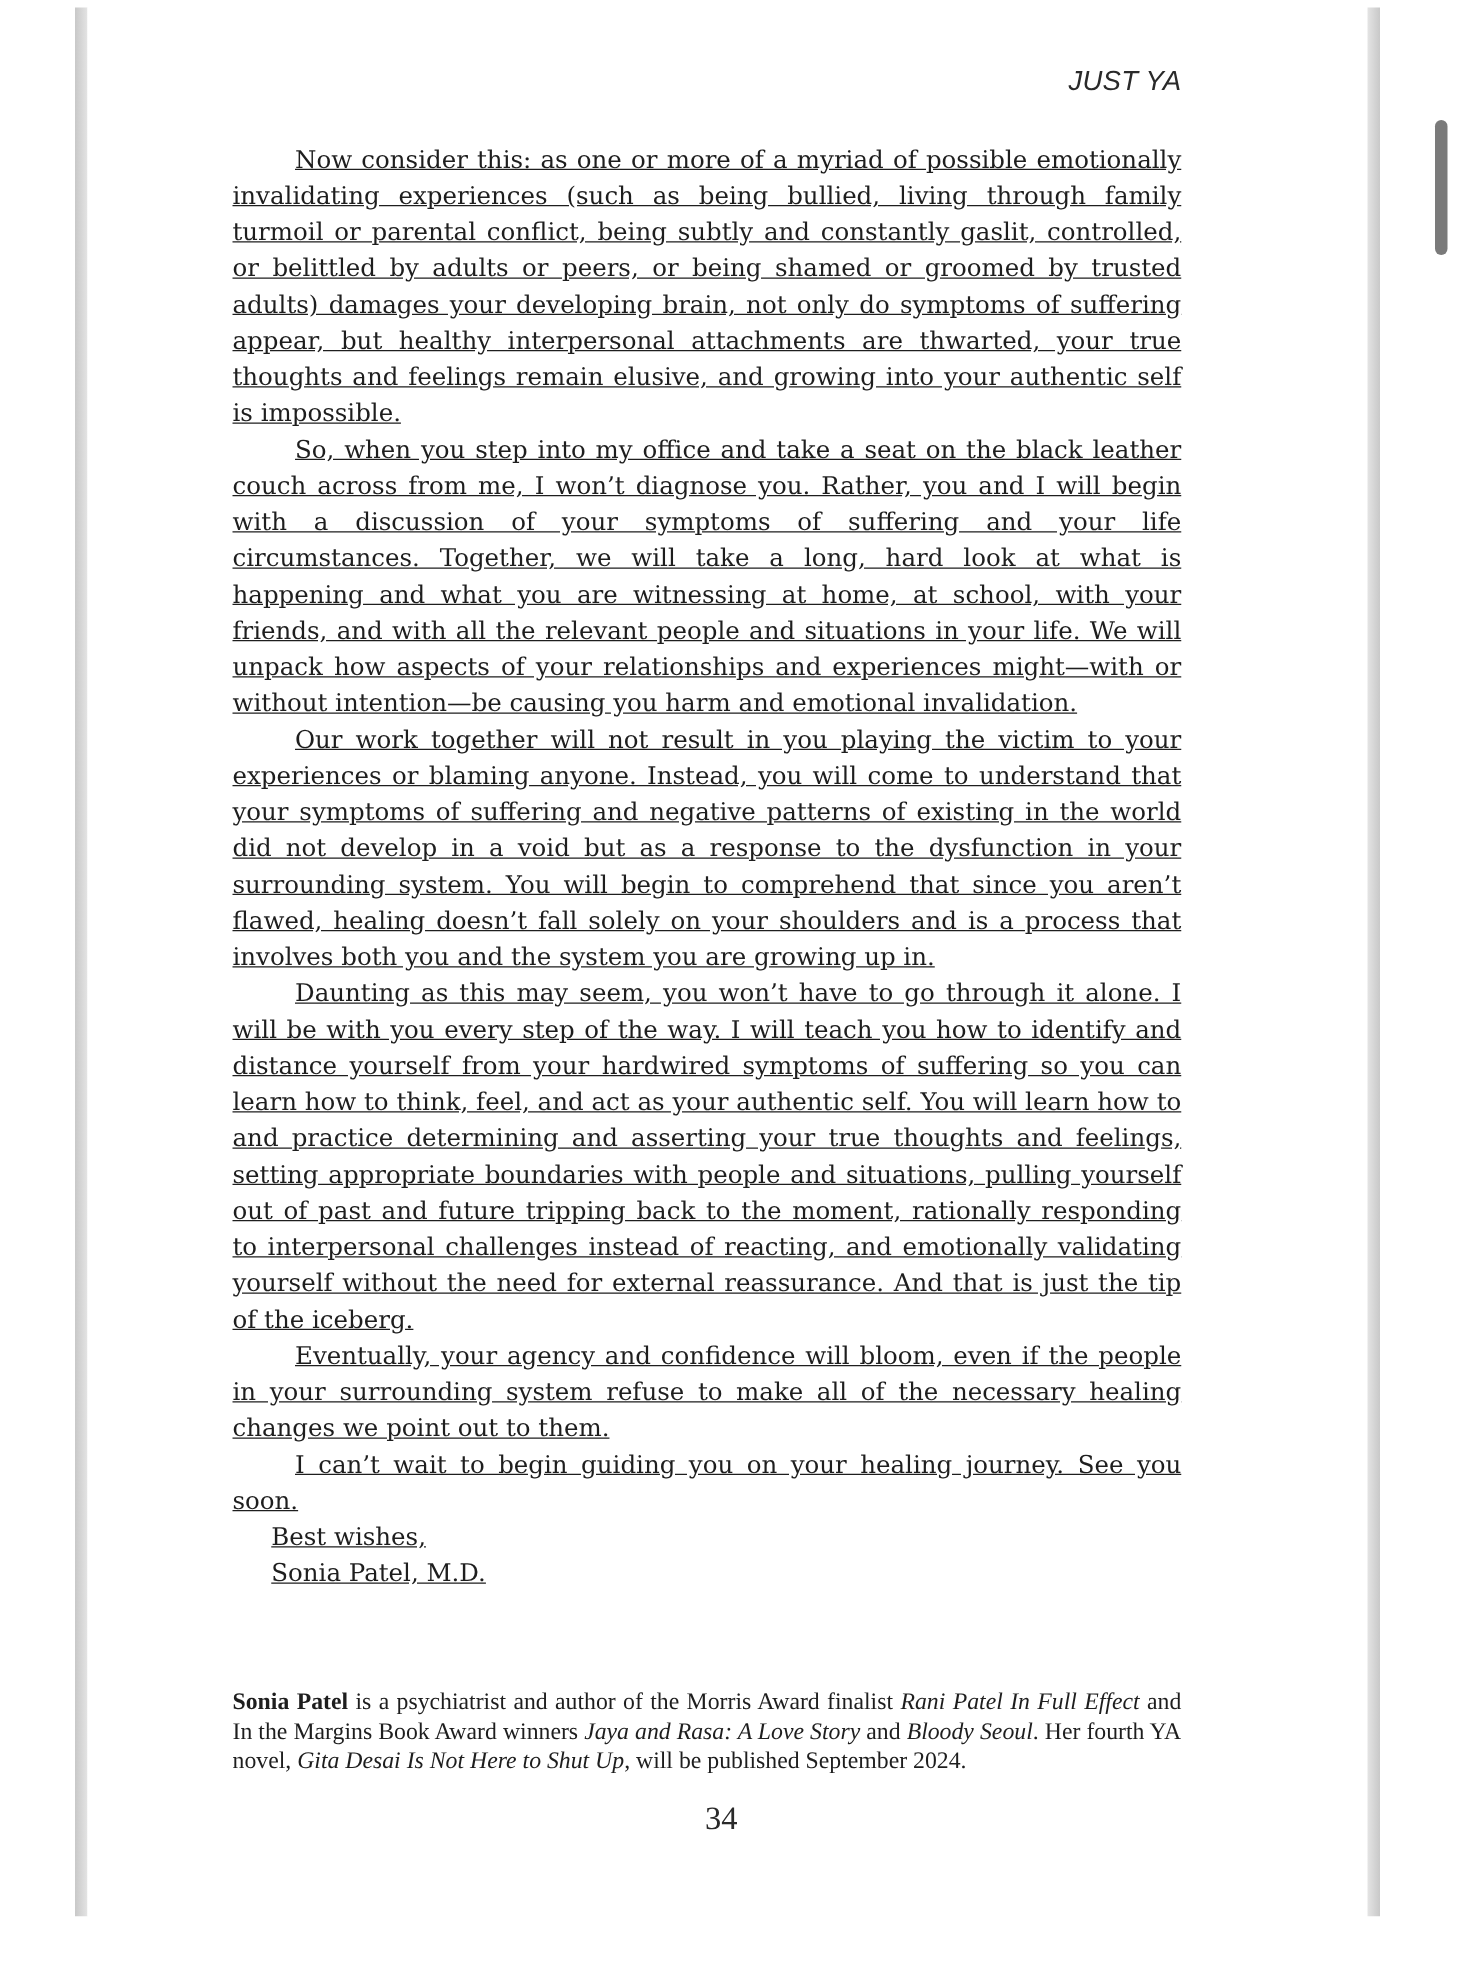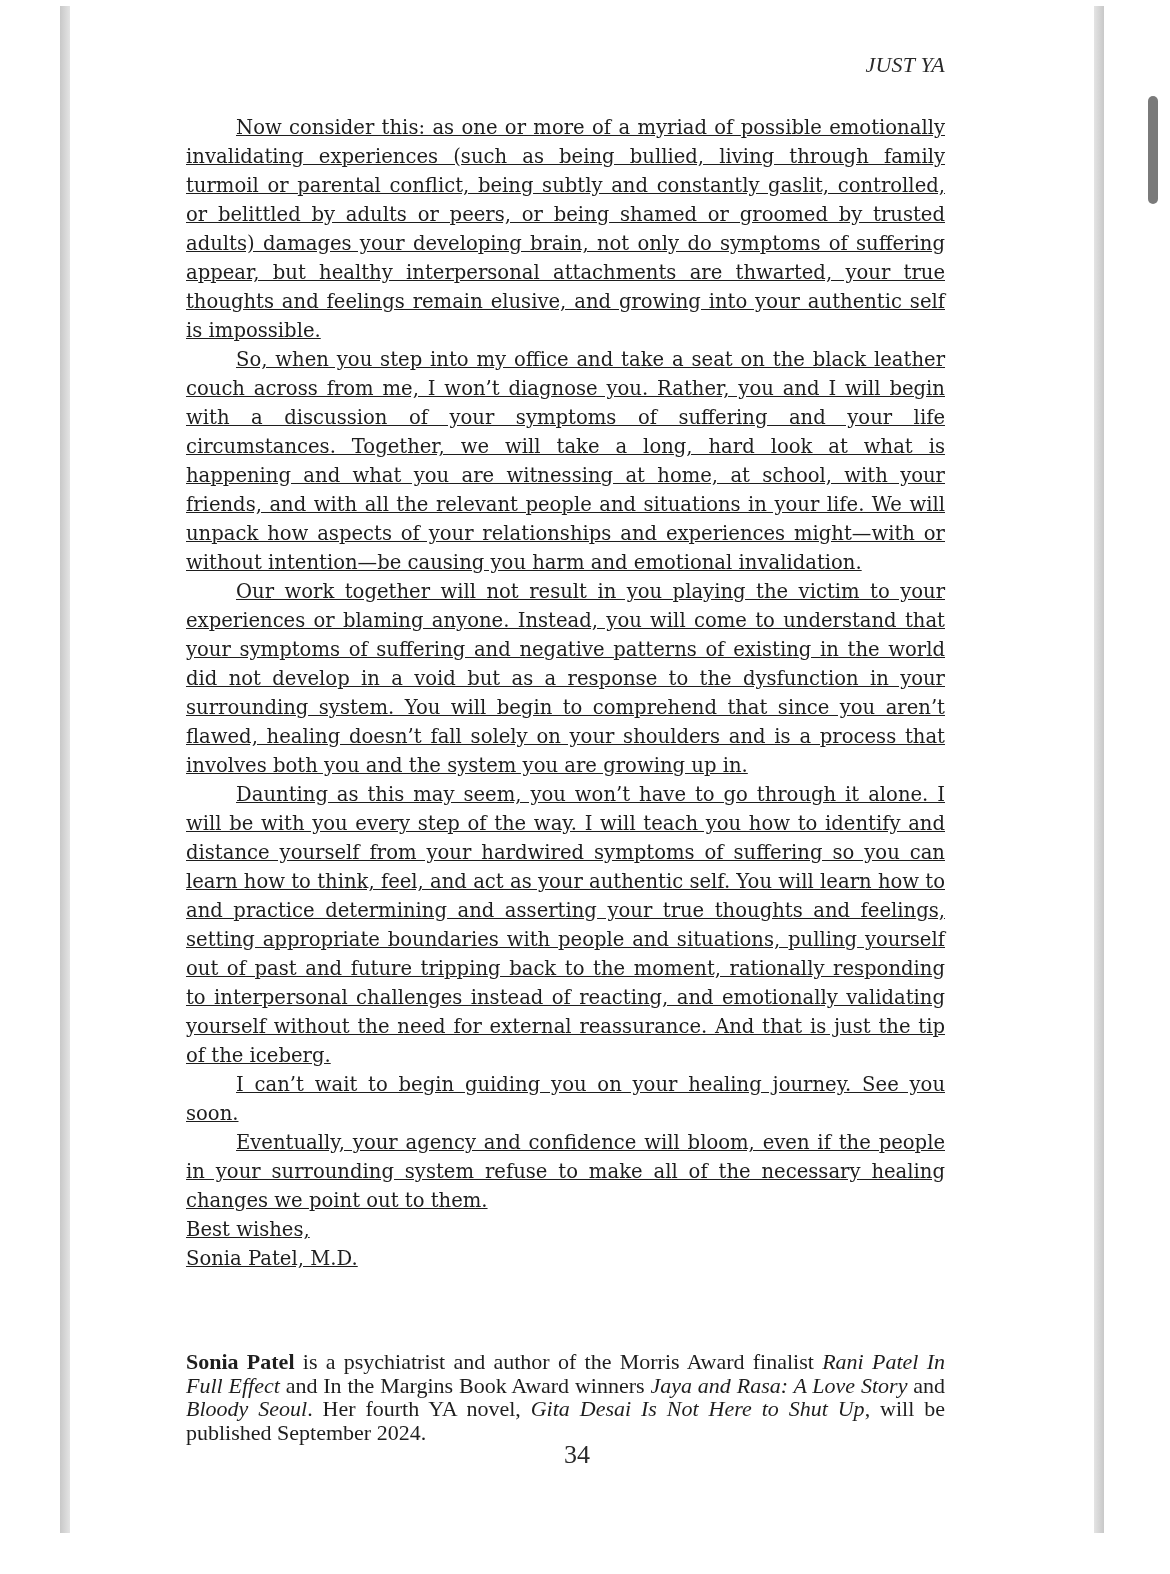--- a/index.html
+++ b/index.html
@@ -1,47 +1,47 @@
 <!DOCTYPE html>
 <html><head>
 <meta charset="utf-8">
 <style>
   html, body { margin: 0; padding: 0; background: #ffffff; }
   body { width: 1170px; height: 1574px; position: relative; overflow: hidden; }
   .edge-left { position: absolute; left: 60px; top: 6px; width: 10px; height: 1527px; background: linear-gradient(to right, #c8c8c8, #e4e4e4); }
   .edge-right { position: absolute; left: 1094px; top: 6px; width: 10px; height: 1527px; background: linear-gradient(to left, #c8c8c8, #e4e4e4); }
   .page { position: absolute; left: 70px; top: 6px; width: 1024px; height: 1527px; background: #ffffff; }
   .scrollbar-thumb { position: absolute; left: 1148px; top: 96px; width: 10px; height: 108px; background: #7a7a7a; border-radius: 5px; }
-  .running-head { position: absolute; right: 225px; top: 52px; font-family: Liberation Serif, serif; font-style: italic; font-size: 22px; color: #2a2a2a; letter-spacing: 0.2px; }
+  .running-head { position: absolute; right: 225px; top: 52px; font-family: Liberation Sans, sans-serif; font-style: italic; font-size: 22px; color: #2a2a2a; letter-spacing: 0.2px; }
   .body-text { position: absolute; left: 186px; top: 113px; width: 759px; font-family: "DejaVu Serif", serif; font-size: 19.6px; line-height: 29px; color: #1e1e1e; text-decoration: underline; }
   .body-text p { margin: 0; text-indent: 50px; text-align: justify; }
   .signoff { margin-top: 29px; text-indent: 0 !important; text-align: left !important; }
-  .signoff span { display: block; }
-  .bio { position: absolute; left: 186px; top: 1350px; width: 759px; font-family: "Liberation Serif", serif; font-size: 22px; line-height: 23.5px; color: #1e1e1e; text-align: justify; }
+  .signoff span { display: block; margin-left: 31px; }
+  .bio { position: absolute; left: 186px; top: 1350px; width: 759px; font-family: "Liberation Serif", serif; font-size: 19px; line-height: 23.5px; color: #1e1e1e; text-align: justify; }
   .bio b { font-weight: bold; }
   .bio i { font-style: italic; }
   .page-number { position: absolute; left: 12px; width: 1130px; top: 1440px; text-align: center; font-family: "Liberation Serif", serif; font-size: 26px; color: #2a2a2a; }
 </style>
 </head>
 <body>
 
 <div class="edge-left"></div>
 <div class="page"></div>
 <div class="edge-right"></div>
 <div class="scrollbar-thumb"></div>
 
 <div class="running-head">JUST YA</div>
 
 <div class="body-text">
   <p>Now consider this: as one or more of a myriad of possible emotionally invalidating experiences (such as being bullied, living through family turmoil or parental conflict, being subtly and constantly gaslit, controlled, or belittled by adults or peers, or being shamed or groomed by trusted adults) damages your developing brain, not only do symptoms of suffering appear, but healthy interpersonal attachments are thwarted, your true thoughts and feelings remain elusive, and growing into your authentic self is impossible.</p>
   <p>So, when you step into my office and take a seat on the black leather couch across from me, I won’t diagnose you. Rather, you and I will begin with a discussion of your symptoms of suffering and your life circumstances. Together, we will take a long, hard look at what is happening and what you are witnessing at home, at school, with your friends, and with all the relevant people and situations in your life. We will unpack how aspects of your relationships and experiences might—with or without intention—be causing you harm and emotional invalidation.</p>
   <p>Our work together will not result in you playing the victim to your experiences or blaming anyone. Instead, you will come to understand that your symptoms of suffering and negative patterns of existing in the world did not develop in a void but as a response to the dysfunction in your surrounding system. You will begin to comprehend that since you aren’t flawed, healing doesn’t fall solely on your shoulders and is a process that involves both you and the system you are growing up in.</p>
   <p>Daunting as this may seem, you won’t have to go through it alone. I will be with you every step of the way. I will teach you how to identify and distance yourself from your hardwired symptoms of suffering so you can learn how to think, feel, and act as your authentic self. You will learn how to and practice determining and asserting your true thoughts and feelings, setting appropriate boundaries with people and situations, pulling yourself out of past and future tripping back to the moment, rationally responding to interpersonal challenges instead of reacting, and emotionally validating yourself without the need for external reassurance. And that is just the tip of the iceberg.</p>
+  <p>Eventually, your agency and confidence will bloom, even if the people in your surrounding system refuse to make all of the necessary healing changes we point out to them.</p>
   <p>I can’t wait to begin guiding you on your healing journey. See you soon.</p>
-  <p>Eventually, your agency and confidence will bloom, even if the people in your surrounding system refuse to make all of the necessary healing changes we point out to them.</p>
   <p class="signoff">
     <span>Best wishes,</span>
     <span>Sonia Patel, M.D.</span>
   </p>
 </div>
 
 <div class="bio"><b>Sonia Patel</b><span> is a psychiatrist and author of the Morris Award finalist </span><i>Rani Patel In Full Effect</i><span> and In the Margins Book Award winners </span><i>Jaya and Rasa: A Love Story</i><span> and </span><i>Bloody Seoul</i><span>. Her fourth YA novel, </span><i>Gita Desai Is Not Here to Shut Up</i><span>, will be published September 2024.</span></div>
 
 <div class="page-number">34</div>
 

